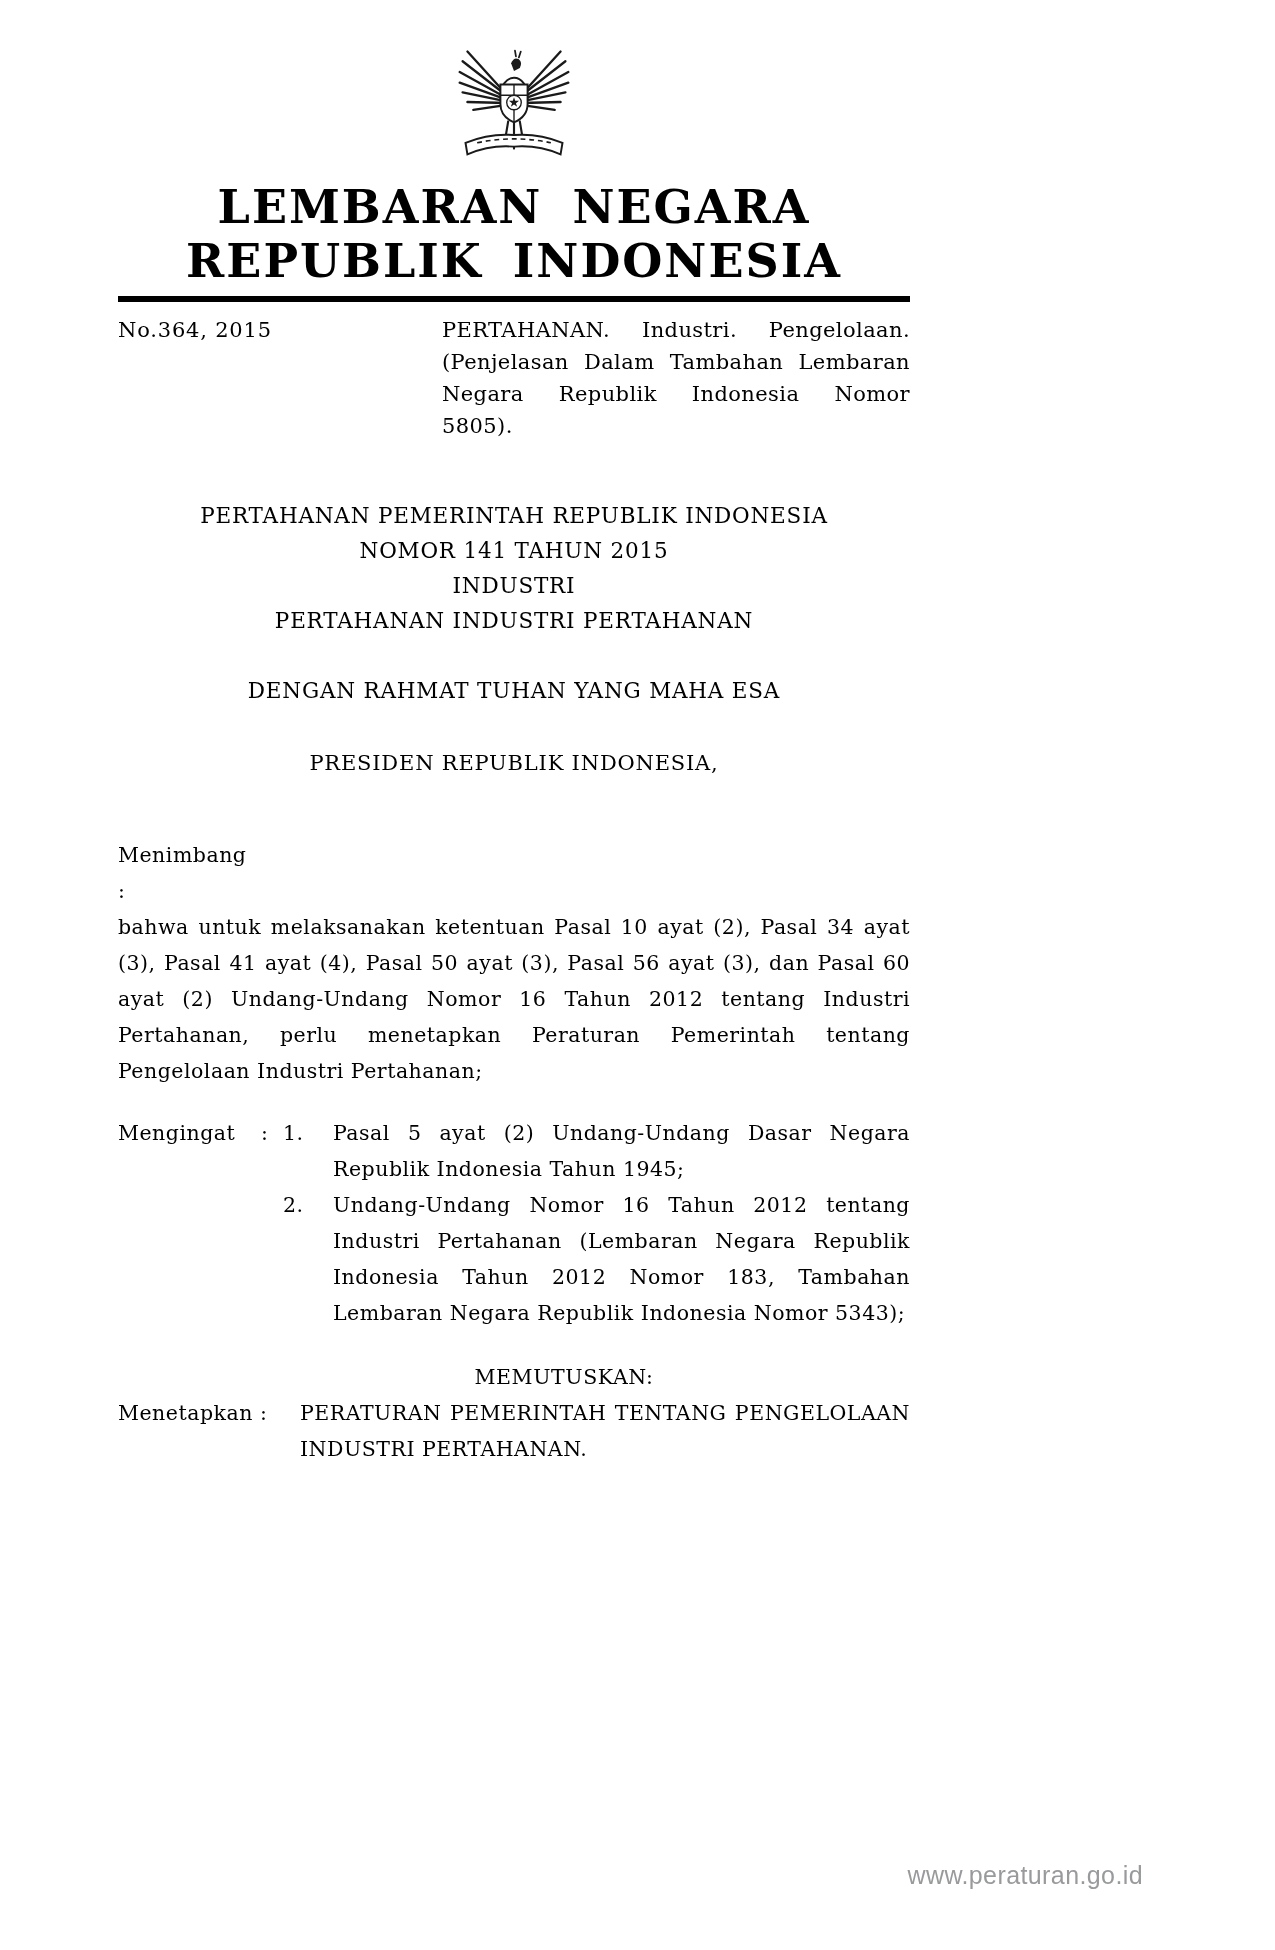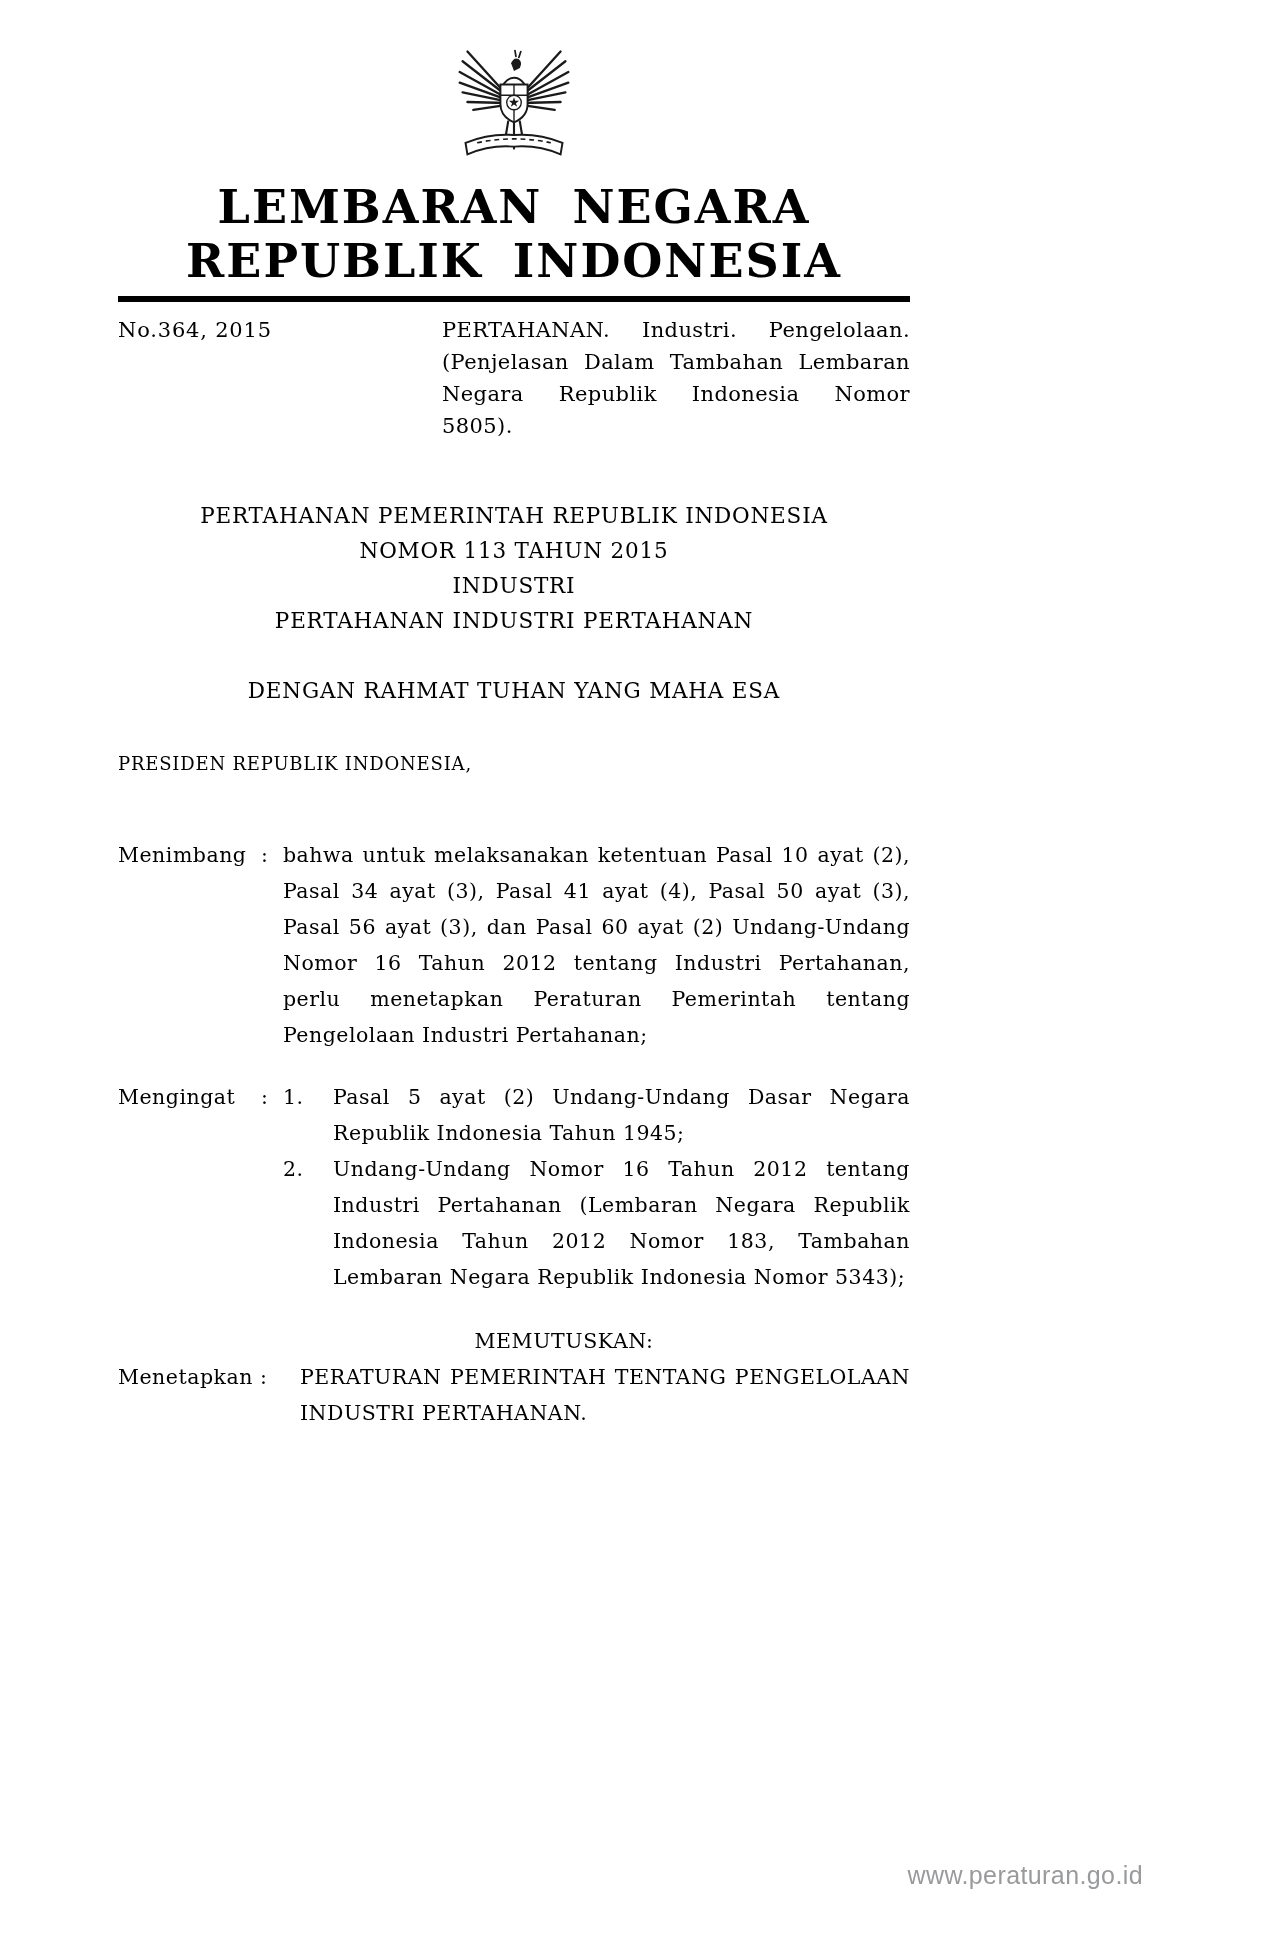--- a/index.html
+++ b/index.html
@@ -64,34 +64,35 @@
   }
   .invocation {
     margin-top: 35px;
     text-align: center;
     font-size: 21.5px;
     line-height: 35px;
     letter-spacing: 0.8px;
   }
   .authority {
     margin-top: 38px;
-    font-size: 18px;
+    text-align: center;
+    font-size: 21px;
     line-height: 35px;
     letter-spacing: 0.8px;
   }
   .clause {
     display: flex;
     font-size: 20.5px;
     line-height: 36px;
     letter-spacing: 0.5px;
   }
   .clause-label { width: 143px; flex: none; }
   .clause-colon { width: 22px; flex: none; }
   .clause-body  { flex: 1; text-align: justify; }
-  .menimbang { margin-top: 56px; }
+  .menimbang { margin-top: 56px; flex-direction: column; }
   .mengingat { margin-top: 26px; }
   .list-item { display: flex; }
   .list-num  { width: 50px; flex: none; }
   .list-text { flex: 1; text-align: justify; }
   .decision-heading {
     margin-top: 28px;
     text-align: center;
     padding-left: 100px;
     font-size: 20.5px;
     line-height: 36px;
@@ -163,21 +164,21 @@
 
     <div class="rule"></div>
 
     <div class="header-row">
       <div class="header-number">No.364, 2015</div>
       <div class="header-subject">PERTAHANAN. Industri. Pengelolaan. (Penjelasan Dalam Tambahan Lembaran Negara Republik Indonesia Nomor 5805).</div>
     </div>
 
     <div class="title-block">
       <div>PERTAHANAN PEMERINTAH REPUBLIK INDONESIA</div>
-      <div>NOMOR 113 TAHUN 2015</div>
+      <div>NOMOR 141 TAHUN 2015</div>
       <div>INDUSTRI</div>
       <div>PERTAHANAN INDUSTRI PERTAHANAN</div>
     </div>
 
     <div class="invocation">DENGAN RAHMAT TUHAN YANG MAHA ESA</div>
 
     <div class="authority">PRESIDEN REPUBLIK INDONESIA,</div>
 
     <div class="clause menimbang">
       <div class="clause-label">Menimbang</div>

